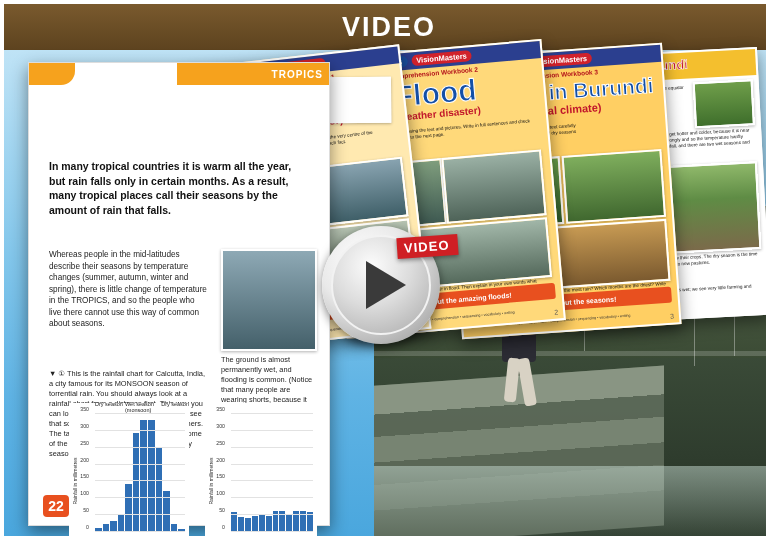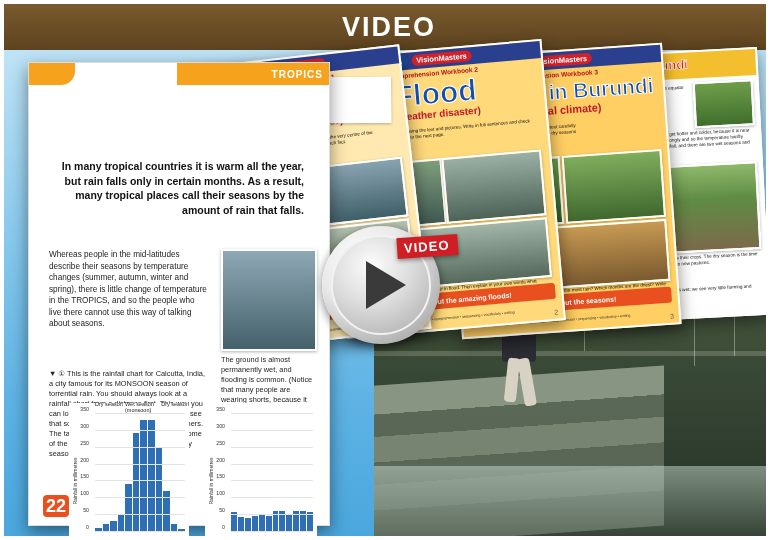--- a/index.html
+++ b/index.html
@@ -77,41 +77,41 @@
   #book .corner{
     position:absolute;left:0;top:0;width:46px;height:22px;background:#f6a21d;
     border-radius:0 0 14px 0;
   }
   #book h1{
     position:absolute;left:20px;top:32px;width:260px;margin:0;
     font-size:25px;line-height:28px;color:#111;font-weight:bold;
   }
   #book .lead{
     position:absolute;left:20px;top:96px;width:255px;margin:0;
-    font-size:10.5px;line-height:14.5px;color:#111;font-weight:bold;text-align:right;
+    font-size:10.5px;line-height:14.5px;color:#111;font-weight:bold;
   }
   #book .p2{
     position:absolute;left:20px;top:186px;width:160px;margin:0;
     font-size:8.2px;line-height:11.5px;color:#222;
   }
   #book .p3{
     position:absolute;left:20px;top:306px;width:160px;margin:0;
     font-size:7.4px;line-height:10px;color:#222;
   }
   #book .p4{
     position:absolute;left:192px;top:292px;width:92px;margin:0;
     font-size:7.4px;line-height:10px;color:#222;
   }
   #book .p5{
     position:absolute;left:190px;top:408px;width:92px;margin:0;
     font-size:7.4px;line-height:10px;color:#222;
   }
   #book .pageno{
     position:absolute;left:14px;bottom:8px;width:26px;height:22px;border-radius:4px;
-    background:#e8501f;color:#fff;font-size:18px;font-weight:bold;
+    background:#e8501f;color:#fff;font-size:14px;font-weight:bold;
     display:flex;align-items:center;justify-content:center;
   }
   .chartbox{position:absolute;background:#fff;}
   .bars{position:absolute;left:26px;bottom:22px;right:4px;top:10px;display:flex;align-items:flex-end;gap:1px;}
   .bars .bar{flex:1;background:#2f6fb5;}
   .ylab{position:absolute;left:-2px;top:6px;bottom:22px;width:24px;}
   .ylab span{position:absolute;right:2px;font-size:5.2px;color:#333;transform:translateY(-50%);}
   .xlab{position:absolute;left:26px;right:4px;bottom:10px;display:flex;gap:1px;}
   .xlab span{flex:1;text-align:center;font-size:5px;color:#333;}
   .axis-title-y{position:absolute;left:-18px;top:50%;transform:rotate(-90deg) translateX(0);font-size:5px;color:#333;white-space:nowrap;}
@@ -291,21 +291,21 @@
     <div class="footerband" style="bottom:18px;background:#e8501f;">Find out about the amazing floods!</div>
     <div class="footnote" style="bottom:6px;">curriculumvisions.com  •  comprehension  •  sequencing  •  vocabulary  •  writing</div>
     <div style="position:absolute;right:5px;bottom:2px;font-size:7px;color:#555;">1</div>
   </div>
 
   <div class="sheet" id="book">
     <div class="corner"></div>
     <div class="tab">TROPICS</div>
 
     <p class="lead">In many tropical countries it is warm all the year, but rain falls only in certain months. As a result, many tropical places call their seasons by the amount of rain that falls.</p>
-    <p class="p2">Whereas people in the mid-latitudes describe their seasons by temperature changes (summer, autumn, winter and spring), there is little change of temperature in the TROPICS, and so the people who live there cannot use this way of talking about seasons.</p>
+    <p class="p2">Whereas people in the mid-latitudes describe their seasons by temperature changes (summer, autumn, winter and spring), there is little change of temperature in the TROPICS, and so the people who live there cannot use this way of common about seasons.</p>
     <p class="p3">▼ ① This is the rainfall chart for Calcutta, India, a city famous for its MONSOON season of torrential rain. You should always look at a rainfall chart from a distance first. This way you can look at the shape. In this chart you will see that some columns are much taller than others. The tall columns show the rainy season. Some of the columns are very short; this is the dry season.</p>
     <p class="p4">The ground is almost permanently wet, and flooding is common. (Notice that many people are wearing shorts, because it is warm throughout the year in the tropics.)</p>
     <p class="p5">◄ Here is the pattern of rainfall in London so you can see how different Calcutta's rainfall is to ours.</p>
 
     <div class="ph" style="left:192px;top:186px;width:92px;height:98px;background:linear-gradient(180deg,#8ea9b5,#44606a);"></div>
 
     <div class="chartbox" id="chart-calcutta" style="left:40px;top:340px;width:120px;height:150px;">
       <div class="axis-title-y">Rainfall in millimetres</div>
       <div class="ylab">
           <span style="top: 118px;">0</span>

